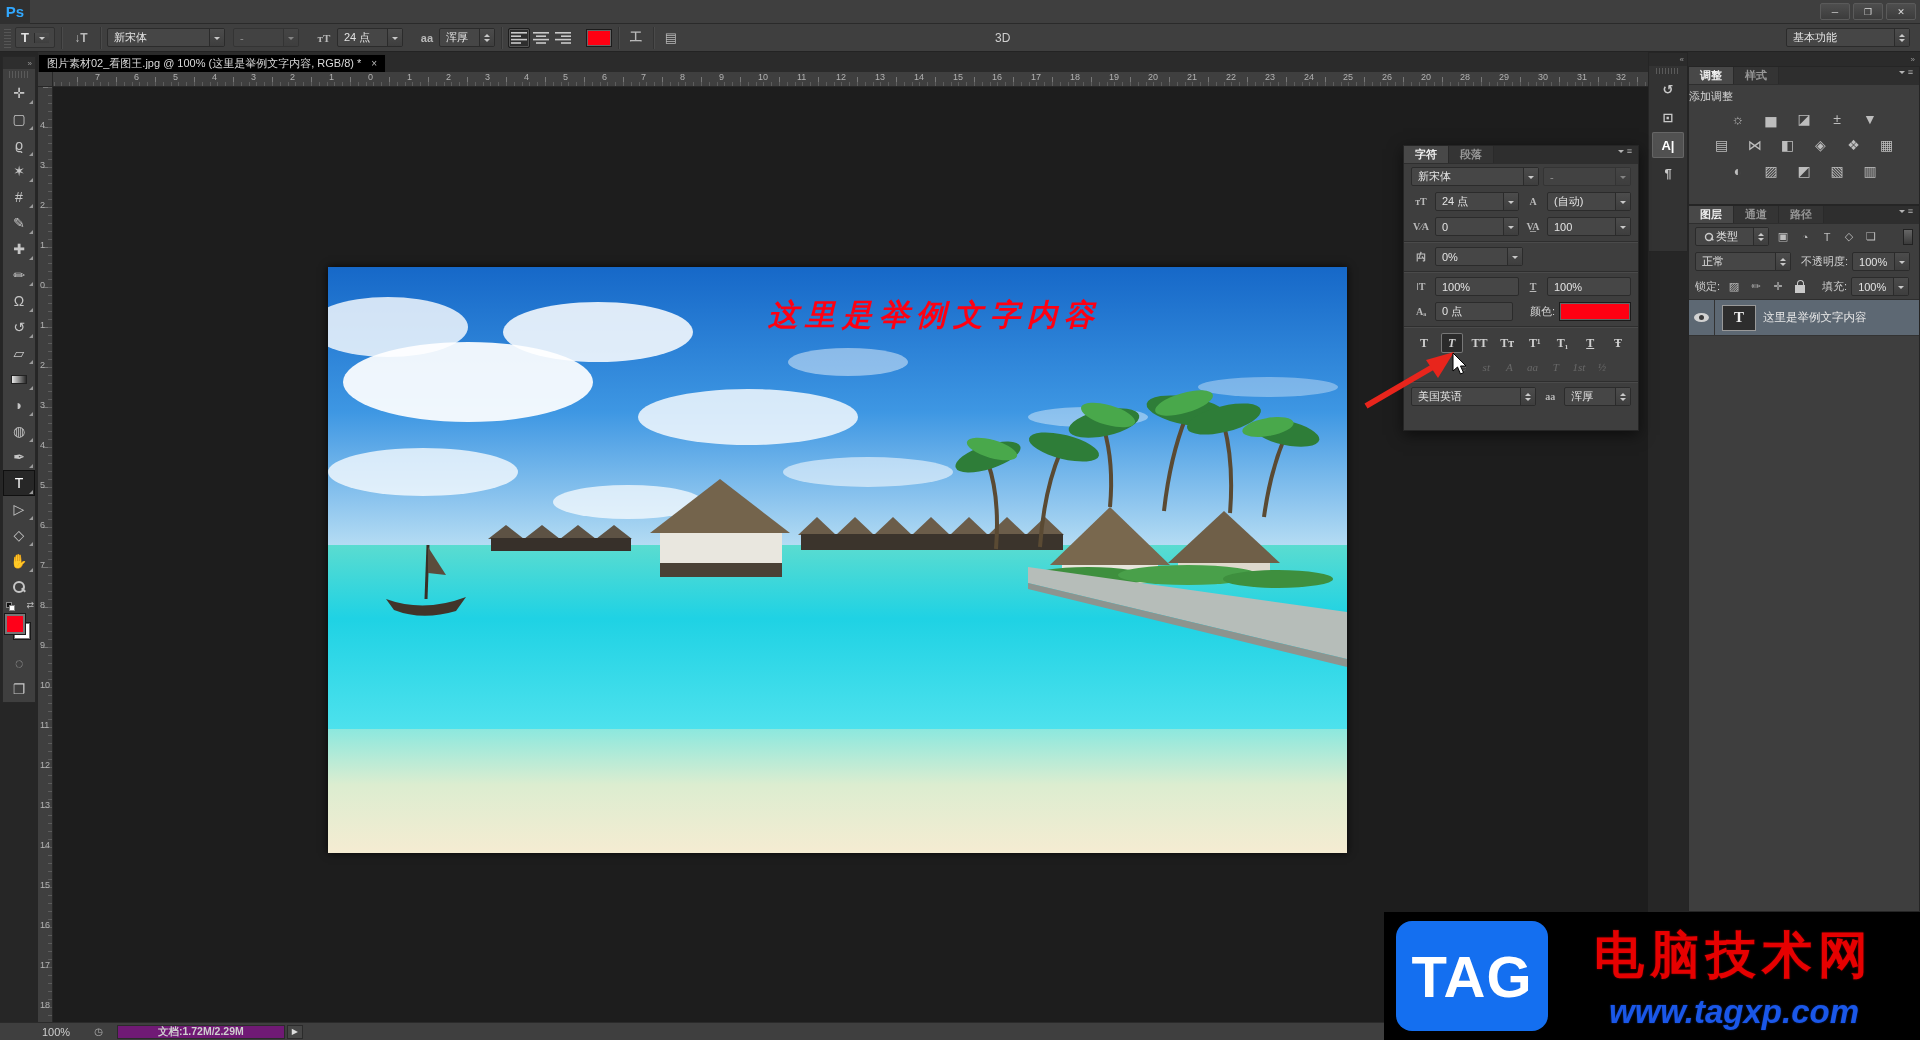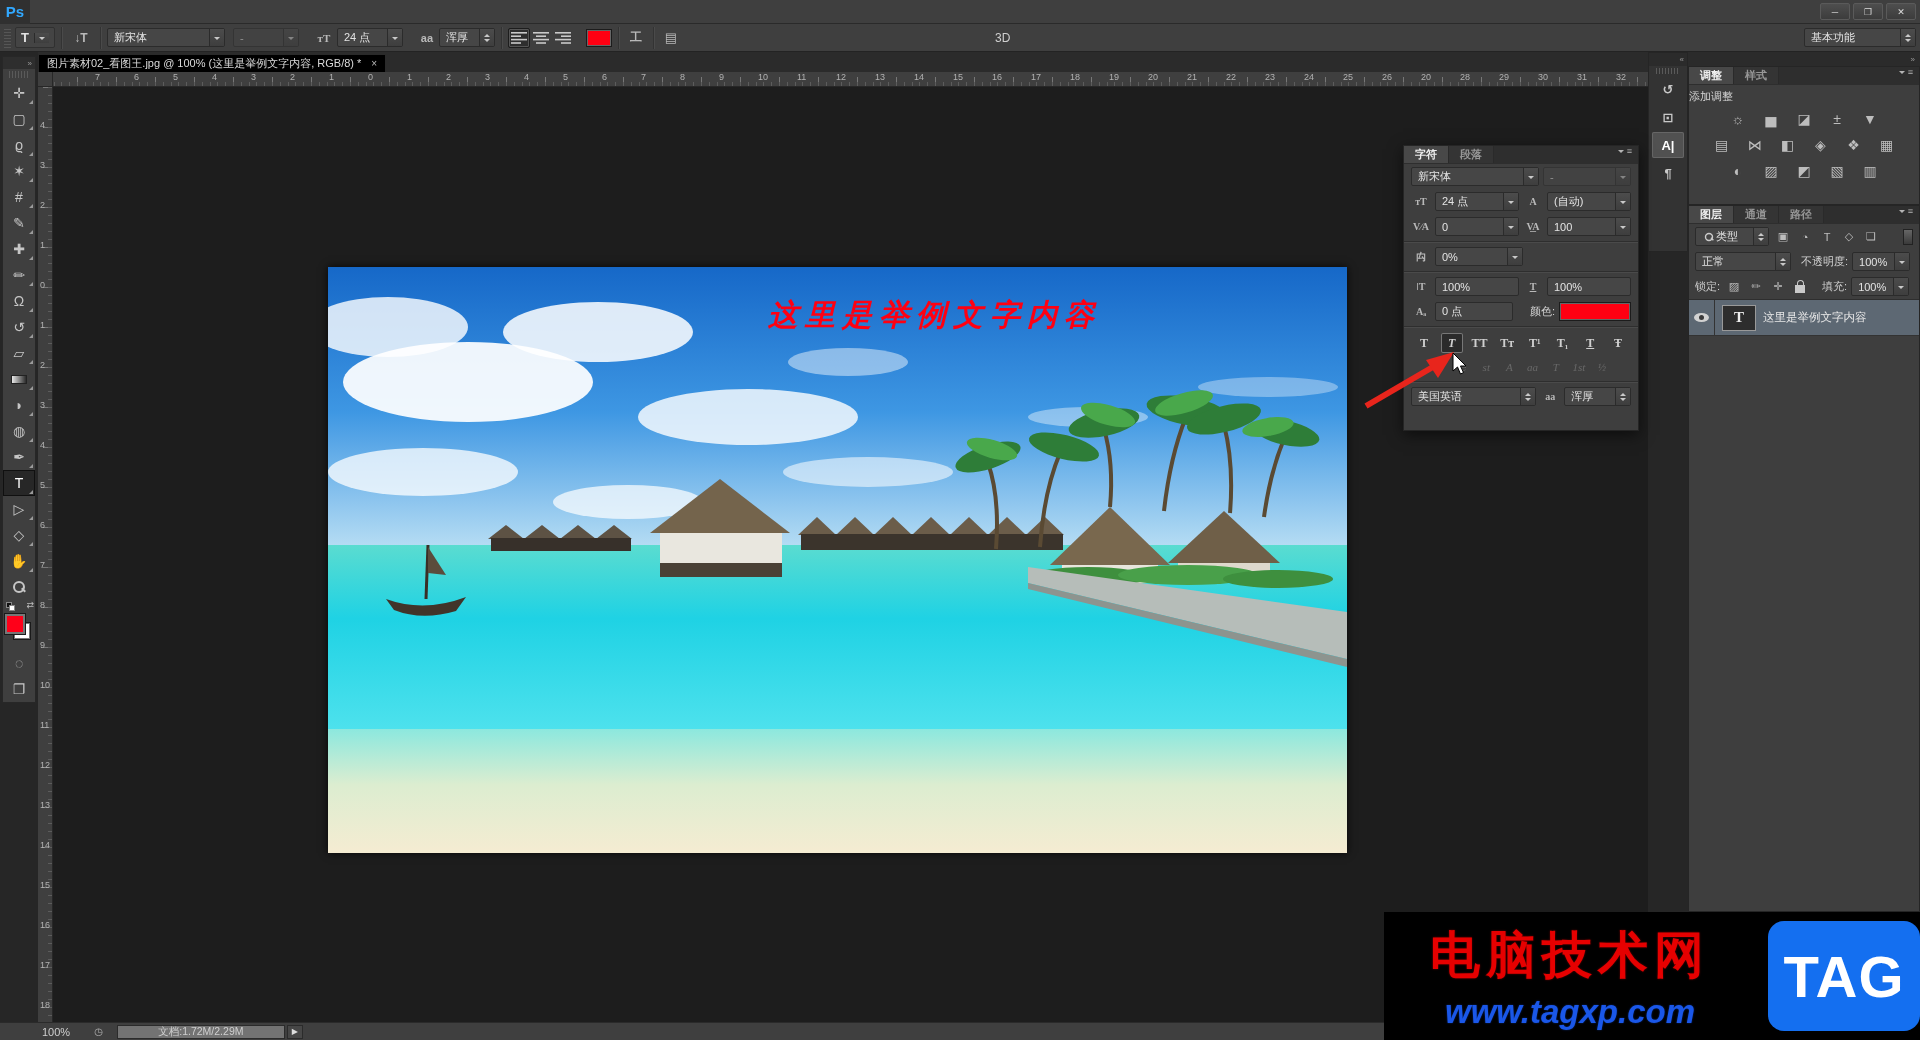--- a/index.html
+++ b/index.html
@@ -128,22 +128,22 @@
     background:linear-gradient(180deg,#3e8fd8 0 45%,#35d3dd 45% 75%,#efe7c8 75% 100%);}
   .lname{font-size:11.5px;color:#e8e8e8;white-space:nowrap;overflow:hidden;}
   .padlock{position:relative;width:10px;height:8px;background:#c9c9c9;display:inline-block;margin-top:4px;}
   .padlock::before{content:'';position:absolute;left:1.5px;top:-5px;width:5px;height:5px;border:1.5px solid #c9c9c9;border-bottom:none;border-radius:4px 4px 0 0;}
   .lockright{margin-left:auto;margin-right:10px;}
   
   #statusbar{left:0;top:1022px;width:1920px;height:18px;background:#3f3f3f;border-top:1px solid #2a2a2a;
     display:flex;align-items:center;color:#cfcfcf;font-size:11px;z-index:10;}
   #statusbar .zoom{margin-left:42px;}
   #statusbar .clock{margin-left:24px;color:#aaa;font-size:10px;}
-  #statusbar .docfield{margin-left:14px;width:168px;height:14px;background:#737373;border:1px solid #2b2b2b;
-    display:flex;align-items:center;justify-content:center;font-size:10.5px;}
+  #statusbar .docfield{margin-left:14px;width:168px;height:14px;background:#701a75;border:1px solid #2b2b2b;
+    display:flex;align-items:center;justify-content:center;font-size:10.5px;font-weight:bold;}
   #statusbar .expand{margin-left:2px;width:16px;height:14px;background:#474747;border:1px solid #2b2b2b;
     display:flex;align-items:center;justify-content:center;font-size:8px;color:#ddd;}
   
   #watermark{left:1384px;top:912px;width:536px;height:128px;background:#000;z-index:40;display:flex;align-items:center;}
   #wm-logo{width:152px;height:110px;margin-left:12px;background:#146ff0;border-radius:16px;display:flex;align-items:center;justify-content:center;
     color:#fff;font-size:58px;font-weight:bold;letter-spacing:1px;flex:none;}
   #wm-text{display:flex;flex-direction:column;align-items:center;flex:1;gap:4px;}
   #wm-title{color:#e60000;font-size:50px;font-weight:bold;letter-spacing:6px;text-shadow:0 0 2px #7a0000;}
   #wm-url{color:#1a57e8;font-size:33px;font-weight:bold;font-style:italic;text-shadow:0 0 2px #0a2a77;}
   
@@ -214,21 +214,21 @@
         <rect x="0" y="6.8" width="16" height="1.6"></rect>
         <rect x="6" y="10.2" width="10" height="1.6"></rect>
       </svg>
   </span>
   <span class="swatch" style="width: 26px; height: 18px; margin-left: 12px; background: rgb(255, 0, 18);"></span>
   <span class="osep"></span>
   <span class="icon-sm" style="width:22px;font-size:12px">工</span>
   <span class="osep"></span>
   <span class="icon-sm" style="width:22px;font-size:13px">▤</span>
   <span style="position:absolute;left:995px;color:#cfcfcf;font-size:12px">3D</span>
-  <span class="combo" style="width:112px;position:absolute;right:4px">
+  <span class="combo" style="width:124px;position:absolute;right:10px">
     <span class="lab">基本功能</span>
       <span class="spin"></span>
   </span>
 </div>
 
 <div id="toolbar" class="abs">
   <div class="thead">»</div>
   <div class="tgrip"></div>
   <div>
       <div class="tool fly">
@@ -715,25 +715,25 @@
 </div>
 
 <div id="statusbar" class="abs">
   <span class="zoom">100%</span>
   <span class="clock">◷</span>
   <span class="docfield">文档:1.72M/2.29M</span>
   <span class="expand">▶</span>
 </div>
 
 <div id="watermark" class="abs">
+  <div id="wm-logo">TAG</div>
   <div id="wm-text">
     <div id="wm-title">电脑技术网</div>
     <div id="wm-url">www.tagxp.com</div>
   </div>
-  <div id="wm-logo">TAG</div>
 </div>
 
 <svg id="annot" class="abs" viewBox="0 0 120 78">
   <line x1="14" y1="68" x2="86" y2="26" stroke="#e8251c" stroke-width="6"></line>
   <polygon points="102,14 74,22 86,40" fill="#e8251c"></polygon>
 </svg>
 <svg id="cursor" class="abs" viewBox="0 0 18 24">
   <polygon points="2,1 2,19 6.5,15 9.5,22 12.5,20.6 9.5,14 15,14" fill="#fff" stroke="#000" stroke-width="1"></polygon>
 </svg>
 

